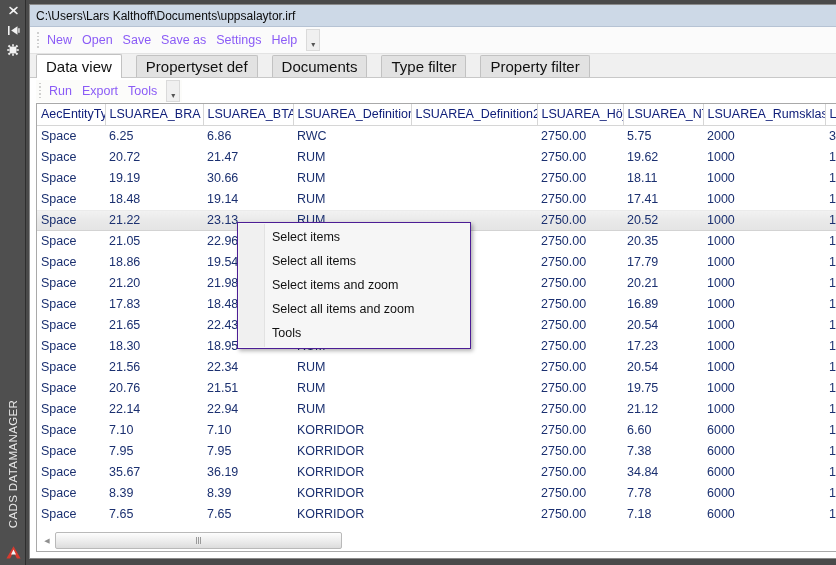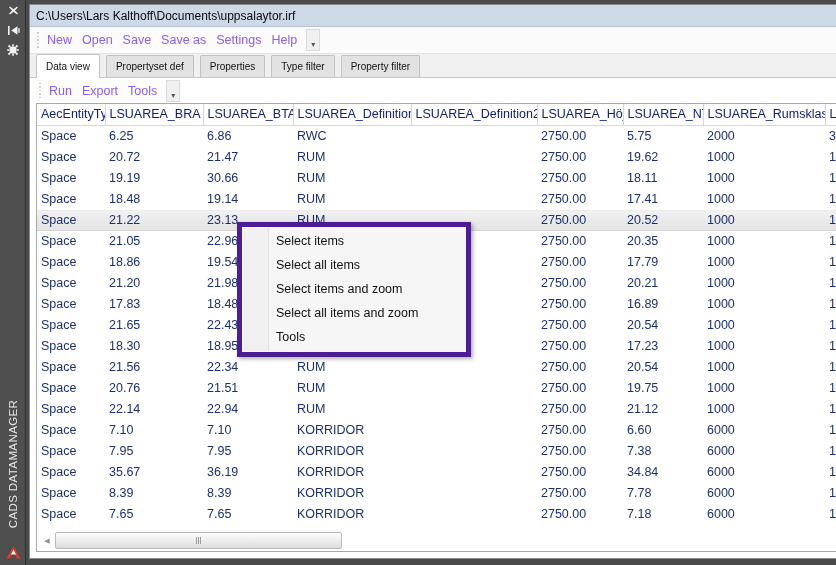--- a/index.html
+++ b/index.html
@@ -129,23 +129,23 @@
     background: #f0f0f0;
     display: flex;
     align-items: flex-end;
     padding-left: 6px;
     flex: 0 0 24px;
     border-bottom: 1px solid #c8c8c8;
   }
   .tab {
     height: 22px;
     padding: 0 9px;
-    margin-right: 6px;
+    margin-right: 14px;
     display: flex; align-items: center;
-    font-size: 10px;
+    font-size: 15px;
     color: #111;
     background: #e2e2e2;
     border: 1px solid #c2c2c2;
     border-bottom: none;
     border-radius: 2px 2px 0 0;
     white-space: nowrap;
     cursor: default;
   }
   .tab.active {
     background: #ffffff;
@@ -265,21 +265,21 @@
   }
   #hs-thumb i { display:block; width:1px; height:7px; background:#9a9a9a; }
   #bottompad { height: 6px; background:#ffffff; flex:0 0 6px; }
 
   
   #ctxmenu {
     position: absolute;
     left: 237px; top: 222px;
     width: 234px;
     background: #f6f6f6;
-    border: 5px solid #4c1d95;
+    border: 1px solid #4c1d95;
     box-shadow: 2px 2px 4px rgba(0,0,0,0.30);
     padding: 2px 0 3px 0;
     z-index: 50;
   }
   #ctxmenu .gutter {
     position: absolute;
     left: 1px; top: 1px; bottom: 1px;
     width: 26px;
     background: #f0f0f0;
     border-right: 1px solid #e2e2e2;
@@ -361,21 +361,21 @@
         <div class="menu-item">Save as</div>
         <div class="menu-item">Settings</div>
         <div class="menu-item">Help</div>
         <div class="overflow-btn">▾</div>
 
       </div>
 
       <div id="tabstrip">
         <div class="tab active">Data view</div>
         <div class="tab">Propertyset def</div>
-        <div class="tab">Properties</div>
+        <div class="tab">Documents</div>
         <div class="tab">Type filter</div>
         <div class="tab">Property filter</div>
       </div>
 
       <div id="subtoolbar">
         <div class="strip">
           <div class="gripper">
             <i></i>
               <i></i>
               <i></i>

